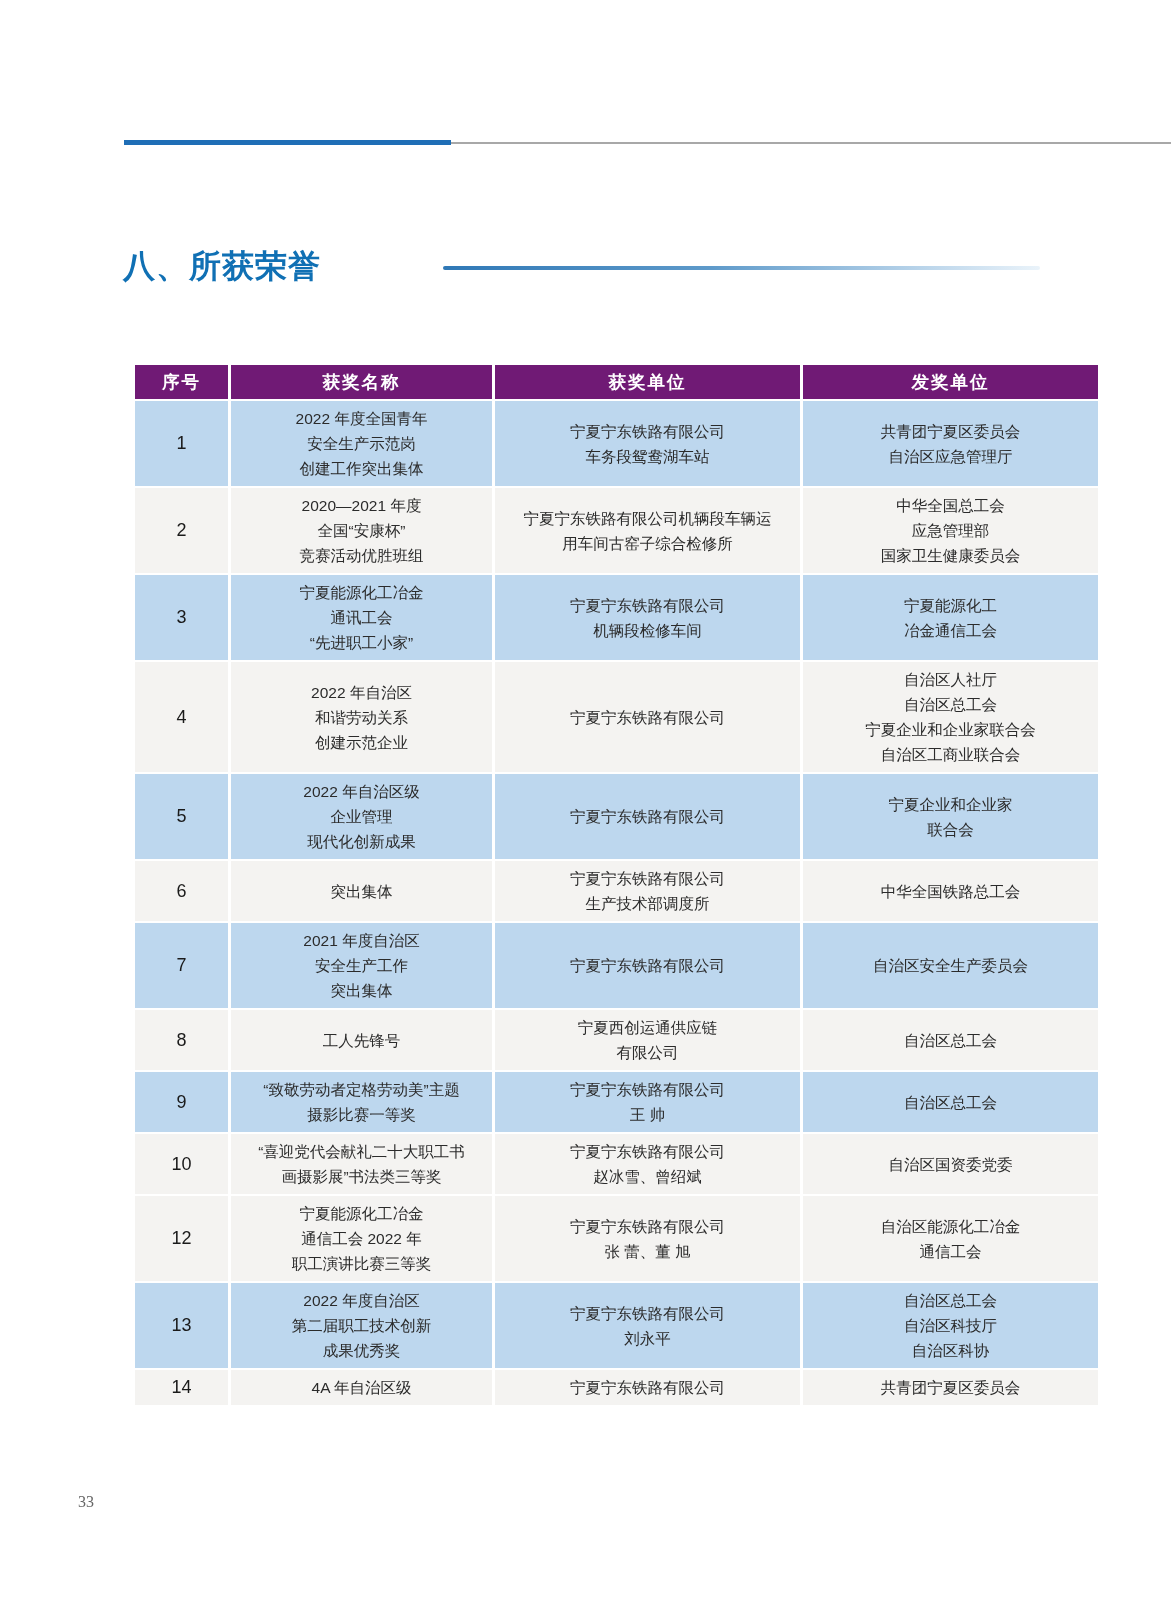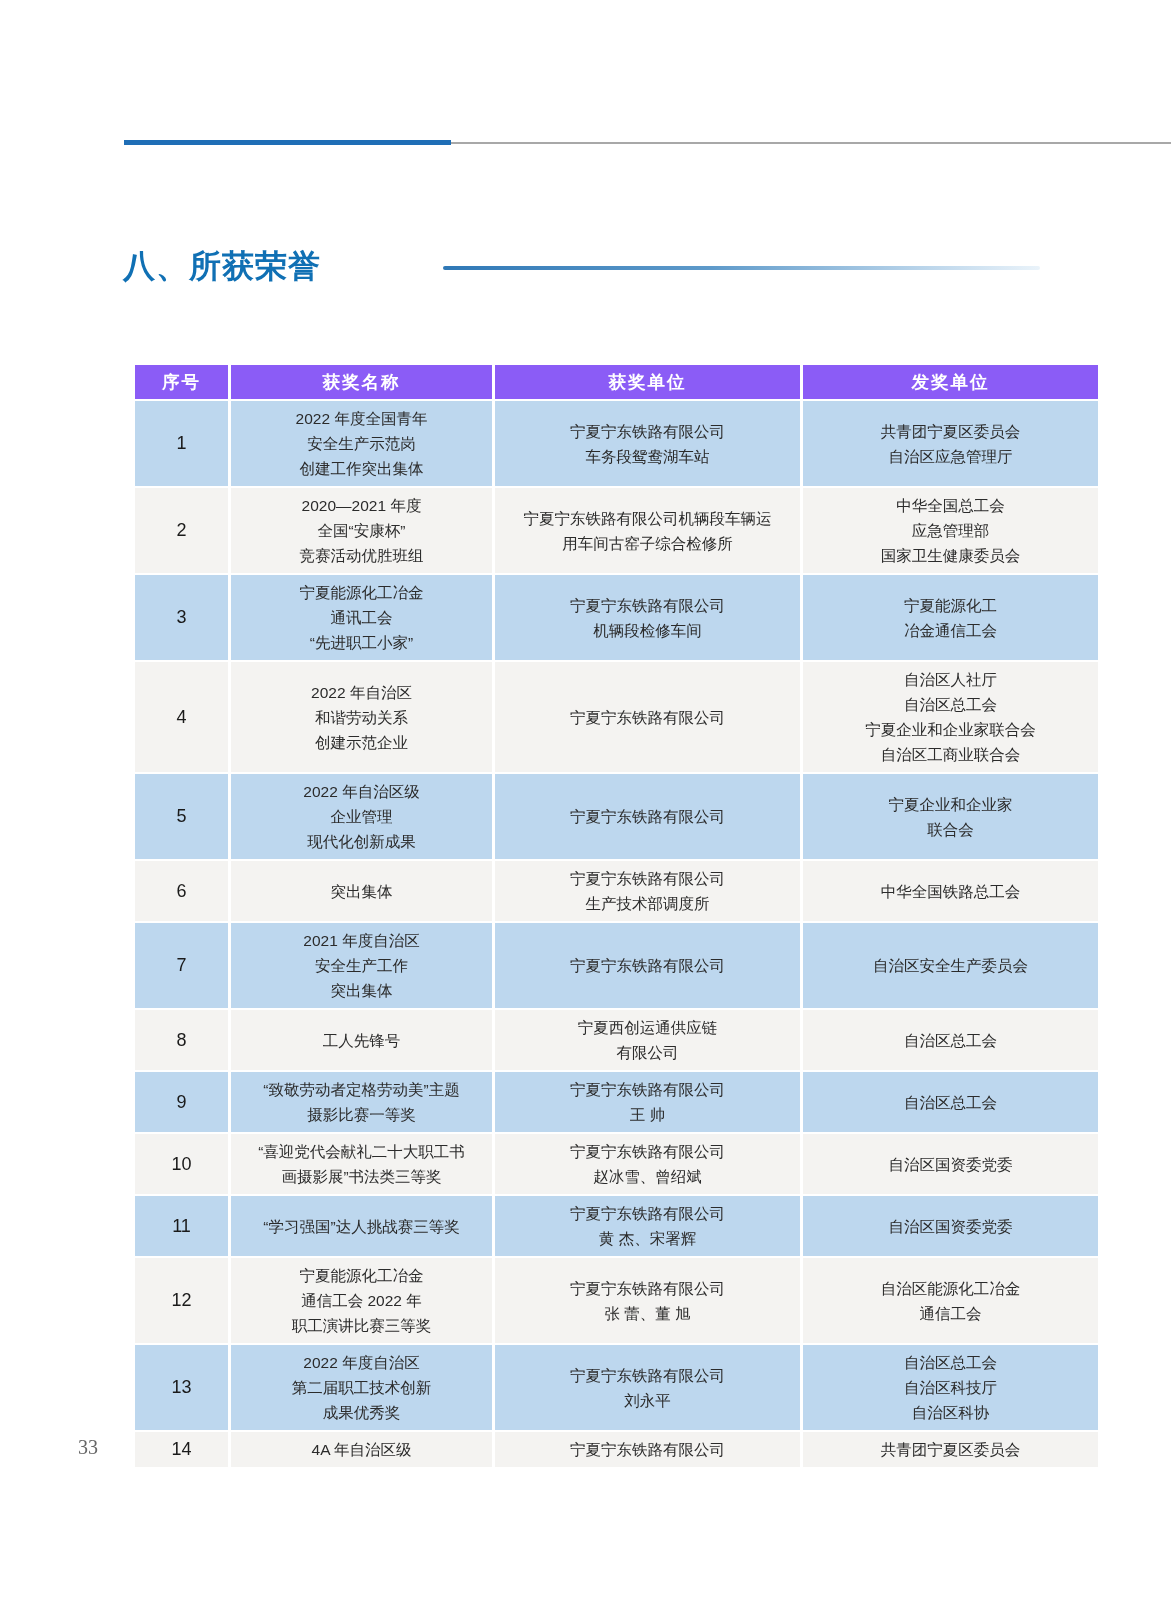--- a/index.html
+++ b/index.html
@@ -45,43 +45,43 @@
   .honors-table-wrap { position: absolute; left: 135px; top: 365px; }
   table.honors {
     border-collapse: separate; border-spacing: 0;
     table-layout: fixed; width: 922px;
   }
   .col-no     { width: 85px;  }
   .col-award  { width: 253px; }
   .col-winner { width: 297px; }
   .col-issuer { width: 287px; }
   table.honors th {
-    background: #8b5cf6; color: #ffffff;
+    background: #701a75; color: #ffffff;
     font-size: 17.5px; font-weight: bold;
     height: 34px; padding: 0 4px; text-align: center; vertical-align: middle;
     letter-spacing: 2px;
   }
   table.honors th, table.honors td { border-right: 3px solid #ffffff; }
   table.honors th:last-child, table.honors td:last-child { border-right: none; }
   table.honors td {
     font-size: 15.5px; color: #2b2b2b;
     text-align: center; vertical-align: middle;
     line-height: 25px; padding: 5px 6px;
     white-space: pre-line;
     border-top: 2px solid #ffffff;
   }
   table.honors tr.row-odd  td { background: #bdd7ee; }
   table.honors tr.row-even td { background: #f4f3f1; }
   table.honors td.cell-no { font-size: 18px; color: #1a1a1a; letter-spacing: 0; }
 
   
   .page-number {
-    position: absolute; left: 78px; top: 1436px;
+    position: absolute; left: 78px; top: 1493px;
     font-family: "Liberation Serif", "DejaVu Serif", serif;
-    font-size: 20px; color: #666666;
+    font-size: 16px; color: #666666;
   }
 </style>
 </head>
 <body>
 
 <div class="page">
 
   <div class="header-rule-blue"></div>
   <div class="header-rule-gray"></div>
 
@@ -181,27 +181,20 @@
             <td>自治区总工会</td>
           </tr>
           <tr class="row-even">
             <td class="cell-no">10</td>
             <td>“喜迎党代会献礼二十大职工书
 画摄影展”书法类三等奖</td>
             <td>宁夏宁东铁路有限公司
 赵冰雪、曾绍斌</td>
             <td>自治区国资委党委</td>
           </tr>
-          <tr class="row-odd">
-            <td class="cell-no">11</td>
-            <td>“学习强国”达人挑战赛三等奖</td>
-            <td>宁夏宁东铁路有限公司
-黄 杰、宋署辉</td>
-            <td>自治区国资委党委</td>
-          </tr>
           <tr class="row-even">
             <td class="cell-no">12</td>
             <td>宁夏能源化工冶金
 通信工会 2022 年
 职工演讲比赛三等奖</td>
             <td>宁夏宁东铁路有限公司
 张 蕾、董 旭</td>
             <td>自治区能源化工冶金
 通信工会</td>
           </tr>

